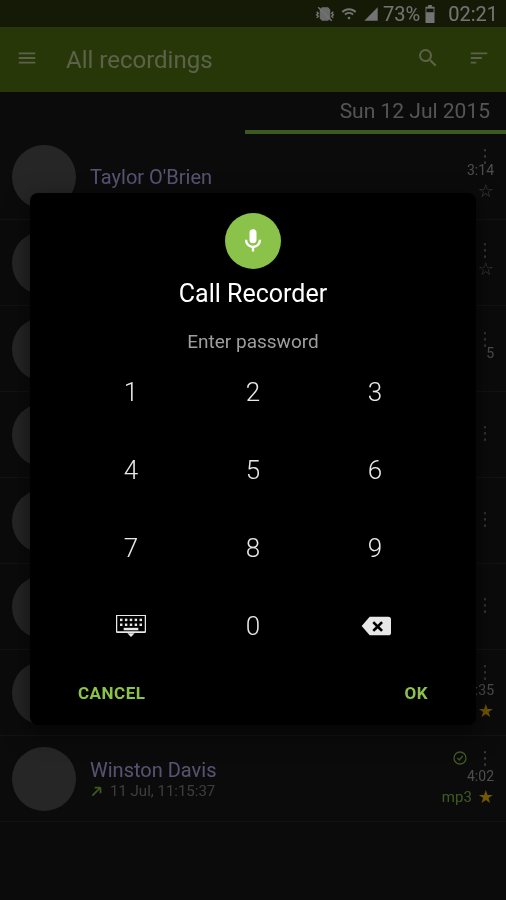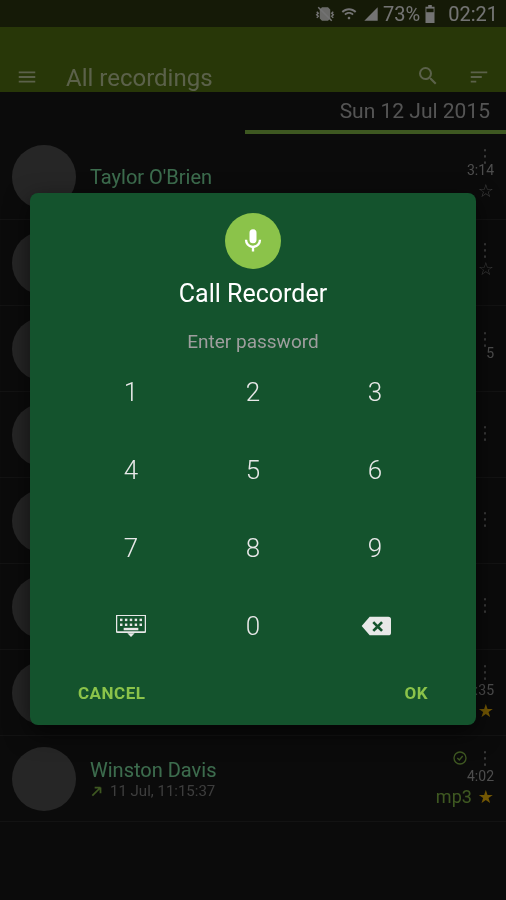--- a/index.html
+++ b/index.html
@@ -1,37 +1,37 @@
 <!DOCTYPE html>
 <html><head>
 <meta charset="utf-8">
 <style>
 *{margin:0;padding:0;box-sizing:border-box;font-family:Roboto,Arial,sans-serif;-webkit-font-smoothing:antialiased}
 body{width:506px;height:900px;background:#1a1a1a;position:relative;overflow:hidden}
 .status-bar{height:27px;background:#303b10;display:flex;align-items:center;justify-content:flex-end;padding:0 8px;gap:4px;color:#fff;font-size:20px}
 .status-bar svg{fill:#fff}
-.toolbar{height:65px;background:#5a7a12;display:flex;align-items:flex-end;padding:0 16px;gap:28px}
+.toolbar{height:65px;background:#5a7a12;display:flex;align-items:center;padding:0 16px;gap:28px}
 .toolbar-title{color:#c9d8a5;font-size:24px;font-weight:400;flex:1}
 .tb-icon{color:#c9d8a5}
 .date-header{height:38px;display:flex;align-items:center;justify-content:flex-end;padding:0 16px;color:#bbb;font-size:21px}
 .tab-indicator{height:4px;background:#8bc34a;margin-left:245px;width:261px}
 .list{height:766px;overflow:hidden}
 .row{display:flex;align-items:center;padding:10px 12px;gap:14px;position:relative;height:86px;border-bottom:1px solid #2b2b2b}
 .avatar{width:64px;height:64px;border-radius:50%;background:#555;flex-shrink:0;background-size:cover}
 .row-main{flex:1;min-width:0}
-.row-name{color:#86efac;font-size:20px}
+.row-name{color:#c4b5fd;font-size:20px}
 .row-sub{color:#888;font-size:15px;display:flex;align-items:center;gap:6px}
 .row-right{display:flex;flex-direction:column;align-items:flex-end;gap:2px;color:#888;font-size:14px}
 .row-dots{color:#888;font-size:18px;line-height:8px;letter-spacing:0}
 .row-dur{color:#aaa}
-.row-format{color:#8bc34a;font-size:18px}
+.row-format{color:#8bc34a;font-size:15px}
 .row-star{color:#ffc107;font-size:18px}
 .row-outlinestar{color:#888;font-size:18px}
 .dim{position:absolute;inset:0;background:rgba(0,0,0,.55)}
-.dialog{position:absolute;left:30px;right:30px;top:193px;background:#14532d;border-radius:8px;box-shadow:0 8px 24px rgba(0,0,0,.6);padding:20px 12px 0}
+.dialog{position:absolute;left:30px;right:30px;top:193px;background:#000000;border-radius:8px;box-shadow:0 8px 24px rgba(0,0,0,.6);padding:20px 12px 0}
 .dialog-top{display:flex;flex-direction:column;align-items:center;gap:10px;padding:0 20px}
 .mic{width:56px;height:56px;border-radius:50%;background:#8bc34a;display:flex;align-items:center;justify-content:center}
 .dlg-title{color:#fff;font-size:25px}
 .dlg-sub{color:#9e9e9e;font-size:19px;margin-top:12px;}
 .keypad{display:grid;grid-template-columns:repeat(3,1fr);padding:0 28px;row-gap:0}
 .key{height:78px;display:flex;align-items:center;justify-content:center;color:#e8e8e8;font-size:26px;font-weight:300;cursor:pointer}
 .dlg-actions{display:flex;justify-content:space-between;padding:18px 36px 22px}
 .dlg-btn{color:#8bc34a;font-size:17px;font-weight:700;letter-spacing:.5px;cursor:pointer}
 .checkmark{width:16px;height:16px}
 .arrow-icon{display:inline-flex}

